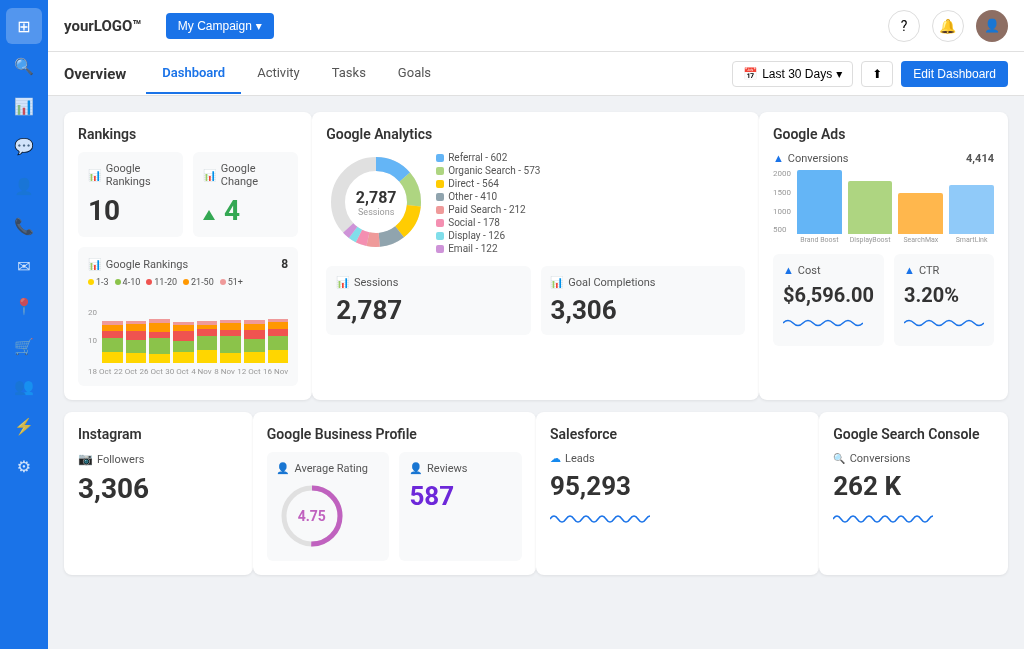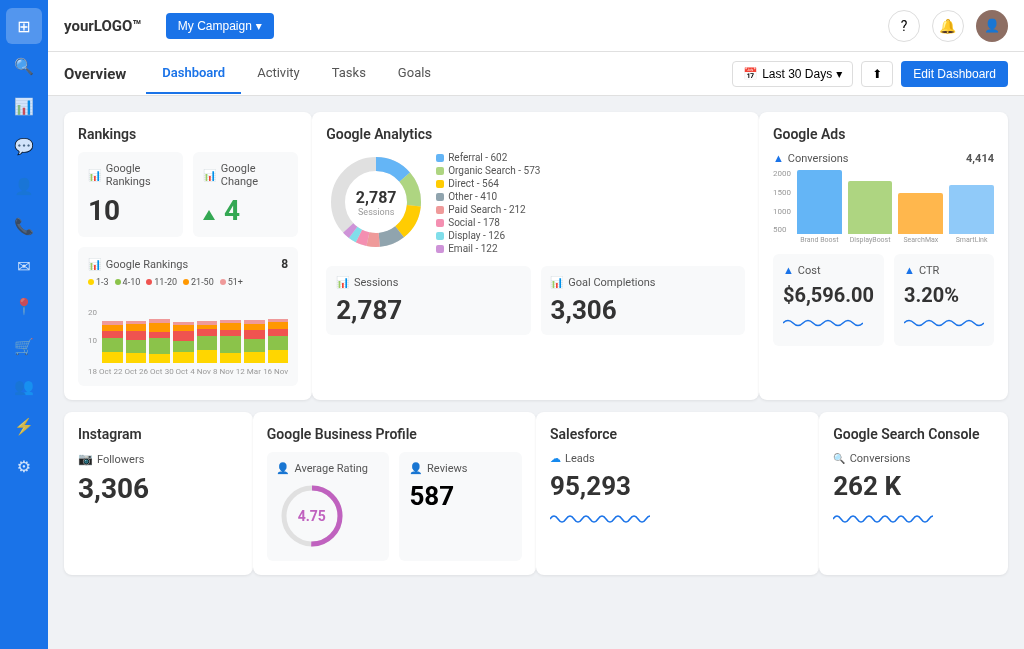--- a/index.html
+++ b/index.html
@@ -83,21 +83,21 @@
 
     
     .ig-stat { margin-top: 6px; }
     .ig-stat-label { font-size: 11px; color: #555; display: flex; align-items: center; gap: 4px; margin-bottom: 6px; }
     .ig-stat-value { font-size: 28px; font-weight: 700; color: #333; }
 
     
     .gbp-inner { display: grid; grid-template-columns: 1fr 1fr; gap: 10px; margin-top: 4px; }
     .gbp-stat { background: #f8f9fa; border-radius: 6px; padding: 10px; }
     .gbp-stat-label { font-size: 11px; color: #555; display: flex; align-items: center; gap: 4px; margin-bottom: 6px; }
-    .gbp-stat-value { font-size: 26px; font-weight: 700; color: #000000; }
+    .gbp-stat-value { font-size: 26px; font-weight: 700; color: #6d28d9; }
 
     
     .donut-container { position: relative; width: 100px; height: 100px; }
     .donut-center { position: absolute; top: 50%; left: 50%; transform: translate(-50%, -50%); text-align: center; }
     .donut-center-value { font-size: 16px; font-weight: 700; color: #333; }
     .donut-center-label { font-size: 9px; color: #999; }
 
     
     .rating-donut { position: relative; width: 70px; height: 70px; }
     .rating-center { position: absolute; top: 50%; left: 50%; transform: translate(-50%, -50%); font-size: 14px; font-weight: 700; color: #c062bf; }
@@ -286,21 +286,21 @@
                 <div style="width: 100%; height: 3px; background: rgb(239, 154, 154);"></div>
               </div>
           </div>
           <div class="chart-labels">
             <span class="chart-label">18 Oct</span>
             <span class="chart-label">22 Oct</span>
             <span class="chart-label">26 Oct</span>
             <span class="chart-label">30 Oct</span>
             <span class="chart-label">4 Nov</span>
             <span class="chart-label">8 Nov</span>
-            <span class="chart-label">12 Mar</span>
+            <span class="chart-label">12 Oct</span>
             <span class="chart-label">16 Nov</span>
           </div>
         </div>
       </div>
 
       <div class="card">
         <div class="card-title">Google Analytics</div>
         <div class="ga-top">
 
           <div class="donut-section">

